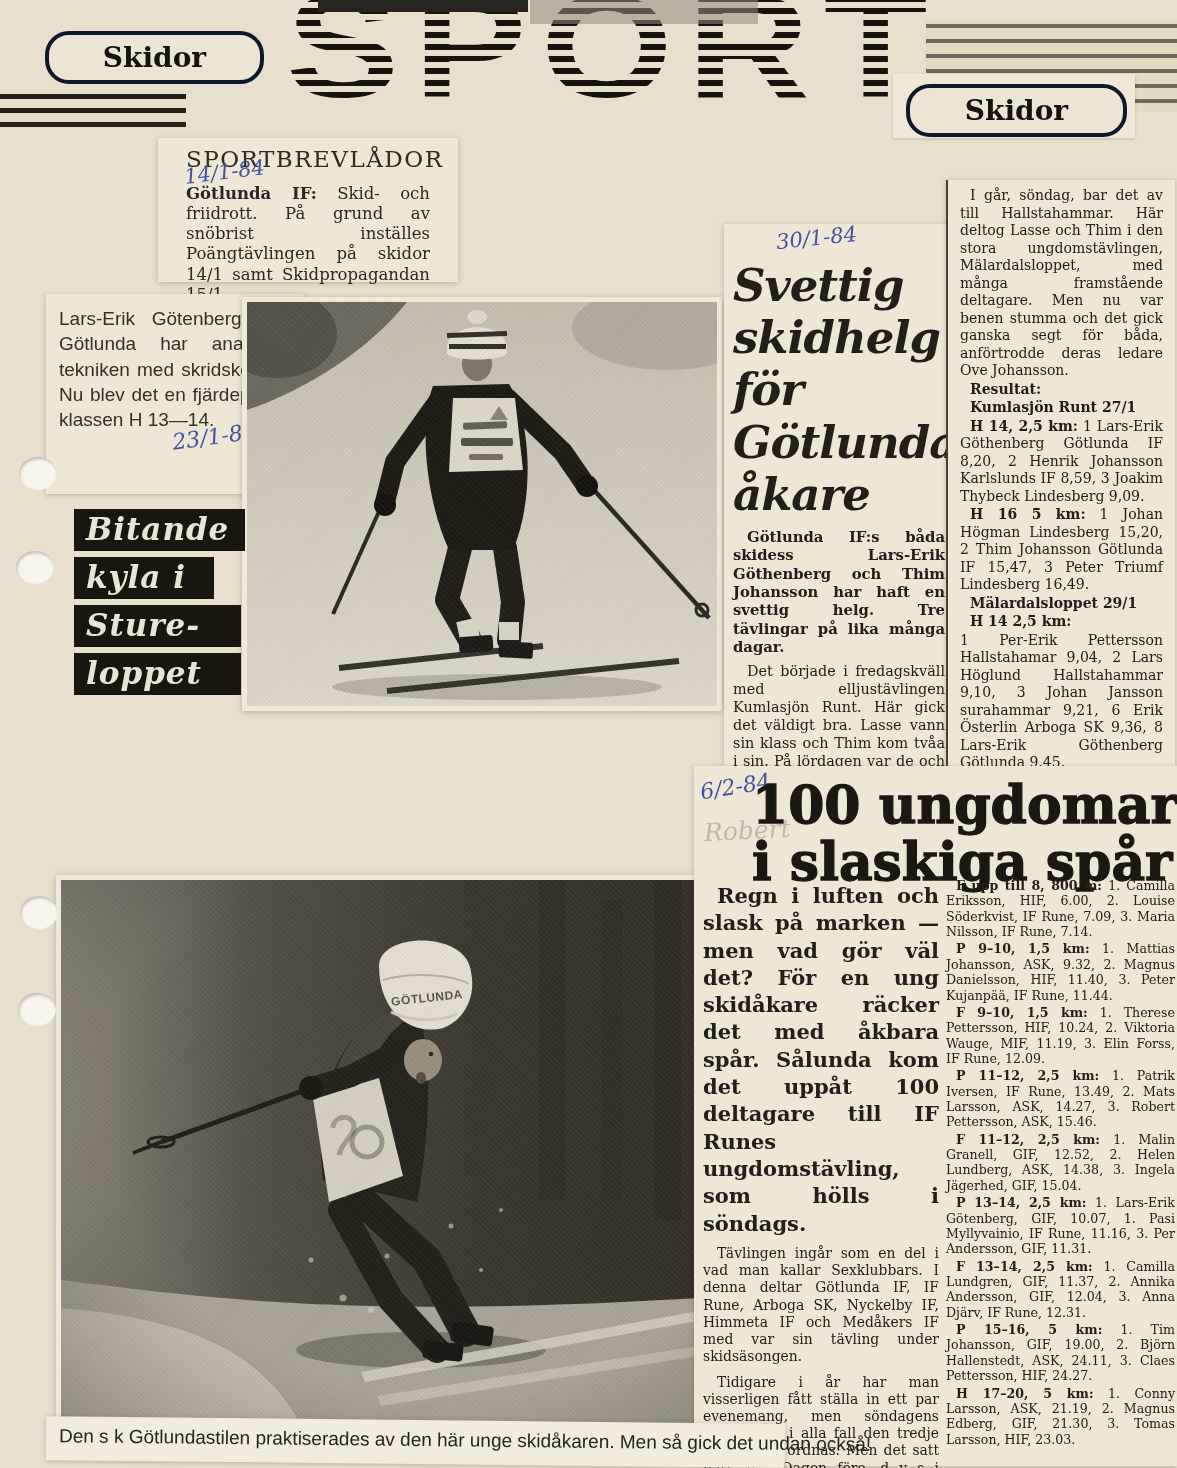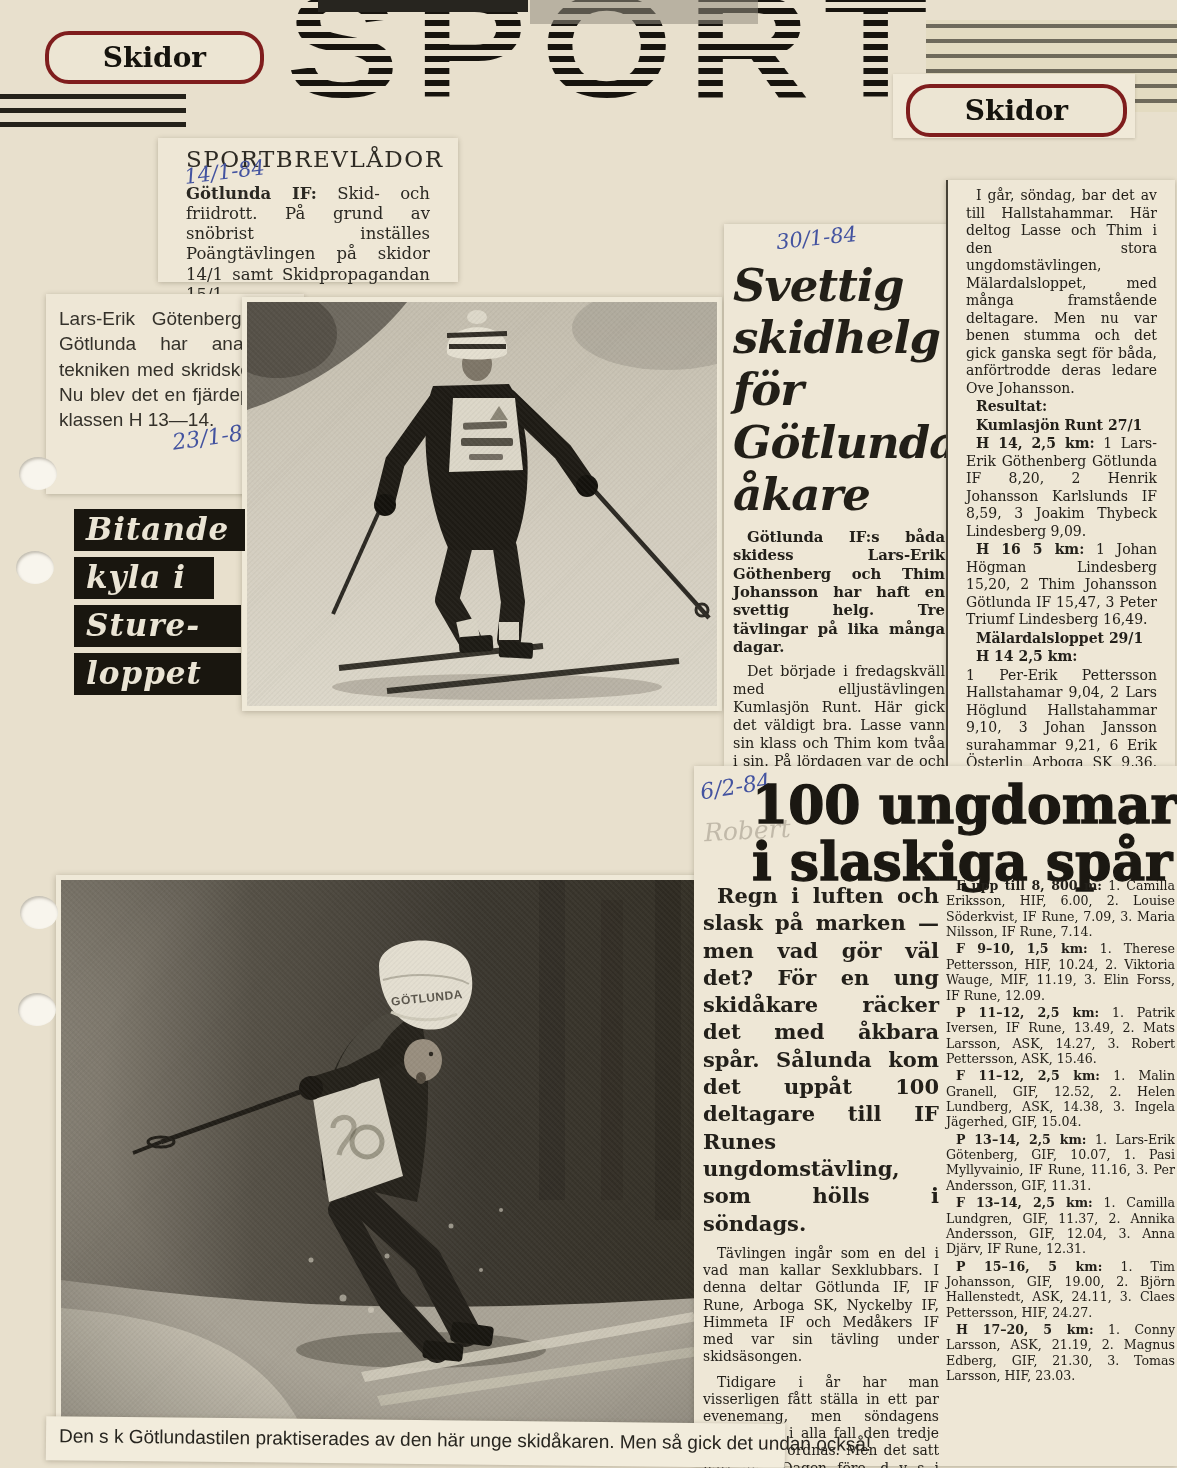--- a/index.html
+++ b/index.html
@@ -16,21 +16,21 @@
   .sport-stripes{position:absolute;inset:0;
               background:repeating-linear-gradient(180deg,transparent 0 6px,#e8e0cd 6px 12px);}
   .mast-frag{left:318px;top:0;width:210px;height:12px;background:#27251f;}
   .mast-frag2{left:530px;top:0;width:228px;height:24px;background:#928c7f;opacity:.55;}
   .lines-left{left:0;top:94px;width:186px;height:41px;
               background:repeating-linear-gradient(180deg,#25221a 0 5px,transparent 5px 14px);}
   .stripes-right{left:926px;top:24px;width:251px;height:82px;opacity:.8;
               background:repeating-linear-gradient(180deg,rgba(45,42,33,.8) 0 4px,transparent 4px 15px);}
   .stripes-tint{left:926px;top:20px;width:251px;height:92px;background:#d6d0a2;opacity:.28;}
   .skidor-bg{left:893px;top:74px;width:242px;height:64px;background:#f0e9d8;box-shadow:0 1px 3px rgba(60,50,30,.2);}
-  .skidor-box{position:absolute;border:4px solid #7f1d1d;border-radius:24px;background:#ece5d3;
+  .skidor-box{position:absolute;border:4px solid #0f172a;border-radius:24px;background:#ece5d3;
               display:flex;align-items:center;justify-content:center;
               font-weight:bold;font-size:28px;color:#15130d;}
   .sk-left{left:45px;top:31px;width:211px;height:45px;}
   .sk-right{left:906px;top:84px;width:213px;height:45px;}
 
   
   .hole{position:absolute;width:38px;height:33px;border-radius:50%;background:#f8f5ed;
         box-shadow:inset 1px 2px 3px rgba(90,80,60,.35);}
 
   
@@ -60,21 +60,21 @@
                 repeating-linear-gradient(45deg,rgba(255,255,255,.06) 0 2px,transparent 2px 4px);}
 
   
   .sv{left:724px;top:224px;width:230px;height:542px;padding:6px 9px;box-sizing:border-box;}
   .sv-h{font-style:italic;font-weight:bold;font-size:45px;line-height:1.16;color:#221f18;letter-spacing:-1px;}
   .sv-hwrap{margin-top:30px;}
   .sv-intro{font-weight:bold;font-size:14.8px;line-height:1.24;text-align:justify;margin:7px 0 0;text-indent:14px;}
   .sv-p{font-size:14.4px;line-height:1.24;text-align:justify;margin:7px 0 0;text-indent:14px;}
 
   
-  .r1{left:946px;top:180px;width:229px;height:586px;padding:7px 18px;box-sizing:border-box;
+  .r1{left:946px;top:180px;width:229px;height:586px;padding:7px 12px;box-sizing:border-box;
       border-left:2px solid #454136;font-size:14px;line-height:1.25;}
   .r1 p{margin:0 0 1px;text-align:justify;}
   .r-ind{text-indent:10px;}
   .r-bold{font-weight:bold;text-indent:10px;}
 
   
   .ung{left:694px;top:766px;width:483px;height:700px;box-sizing:border-box;}
   .u-h{position:absolute;left:58px;top:10px;width:420px;text-align:center;font-weight:bold;
        color:#1b1812;font-size:52px;line-height:57px;-webkit-text-stroke:1.3px #1b1812;white-space:nowrap;}
   .u-colL{position:absolute;left:9px;top:116px;width:236px;}
@@ -279,20 +279,21 @@
       <div>i slaskiga spår</div>
     </div>
     <div class="u-colL">
       <p class="u-intro">Regn i luften och slask på marken — men vad gör väl det? För en ung skidåkare räcker det med åkbara spår. Sålunda kom det uppåt 100 deltagare till IF Runes ungdomstävling, som hölls i söndags.</p>
       <p class="u-p">Tävlingen ingår som en del i vad man kallar Sexklubbars. I denna deltar Götlunda IF, IF Rune, Arboga SK, Nyckelby IF, Himmeta IF och Medåkers IF med var sin tävling under skidsäsongen.</p>
       <p class="u-p">Tidigare i år har man visserligen fått ställa in ett par evenemang, men söndagens tävling var i alla fall den tredje som kunde ordnas. Men det satt hårt år… Dagen före, d v s i lördags, hade arrangerande IF Rune 20 man ute i Lockmoraspåren — försedda med spadar för att få ihop åkbara spår. Fram för allt hade man problem där spåret går nära stora träd. Droppet från dessa hade nämligen närmast eliminerat snön på vissa partier.</p>
       <p class="u-p">Men skam den som ger sig, tänkte man — och ordnade riktigt hyfsade spår.</p>
     </div>
     <div class="u-colR">
       <p><b>F upp till 8, 800 m:</b><span> 1. Camilla Eriksson, HIF, 6.00, 2. Louise Söderkvist, IF Rune, 7.09, 3. Maria Nilsson, IF Rune, 7.14.</span></p>
+      <p><b>P 9–10, 1,5 km:</b><span> 1. Mattias Johansson, ASK, 9.32, 2. Magnus Danielsson, HIF, 11.40, 3. Peter Kujanpää, IF Rune, 11.44.</span></p>
       <p><b>F 9–10, 1,5 km:</b><span> 1. Therese Pettersson, HIF, 10.24, 2. Viktoria Wauge, MIF, 11.19, 3. Elin Forss, IF Rune, 12.09.</span></p>
       <p><b>P 11–12, 2,5 km:</b><span> 1. Patrik Iversen, IF Rune, 13.49, 2. Mats Larsson, ASK, 14.27, 3. Robert Pettersson, ASK, 15.46.</span></p>
       <p><b>F 11–12, 2,5 km:</b><span> 1. Malin Granell, GIF, 12.52, 2. Helen Lundberg, ASK, 14.38, 3. Ingela Jägerhed, GIF, 15.04.</span></p>
       <p><b>P 13–14, 2,5 km:</b><span> 1. Lars-Erik Götenberg, GIF, 10.07, 1. Pasi Myllyvainio, IF Rune, 11.16, 3. Per Andersson, GIF, 11.31.</span></p>
       <p><b>F 13–14, 2,5 km:</b><span> 1. Camilla Lundgren, GIF, 11.37, 2. Annika Andersson, GIF, 12.04, 3. Anna Djärv, IF Rune, 12.31.</span></p>
       <p><b>P 15–16, 5 km:</b><span> 1. Tim Johansson, GIF, 19.00, 2. Björn Hallenstedt, ASK, 24.11, 3. Claes Pettersson, HIF, 24.27.</span></p>
       <p><b>H 17–20, 5 km:</b><span> 1. Conny Larsson, ASK, 21.19, 2. Magnus Edberg, GIF, 21.30, 3. Tomas Larsson, HIF, 23.03.</span></p>
     </div>
   </div>
 

